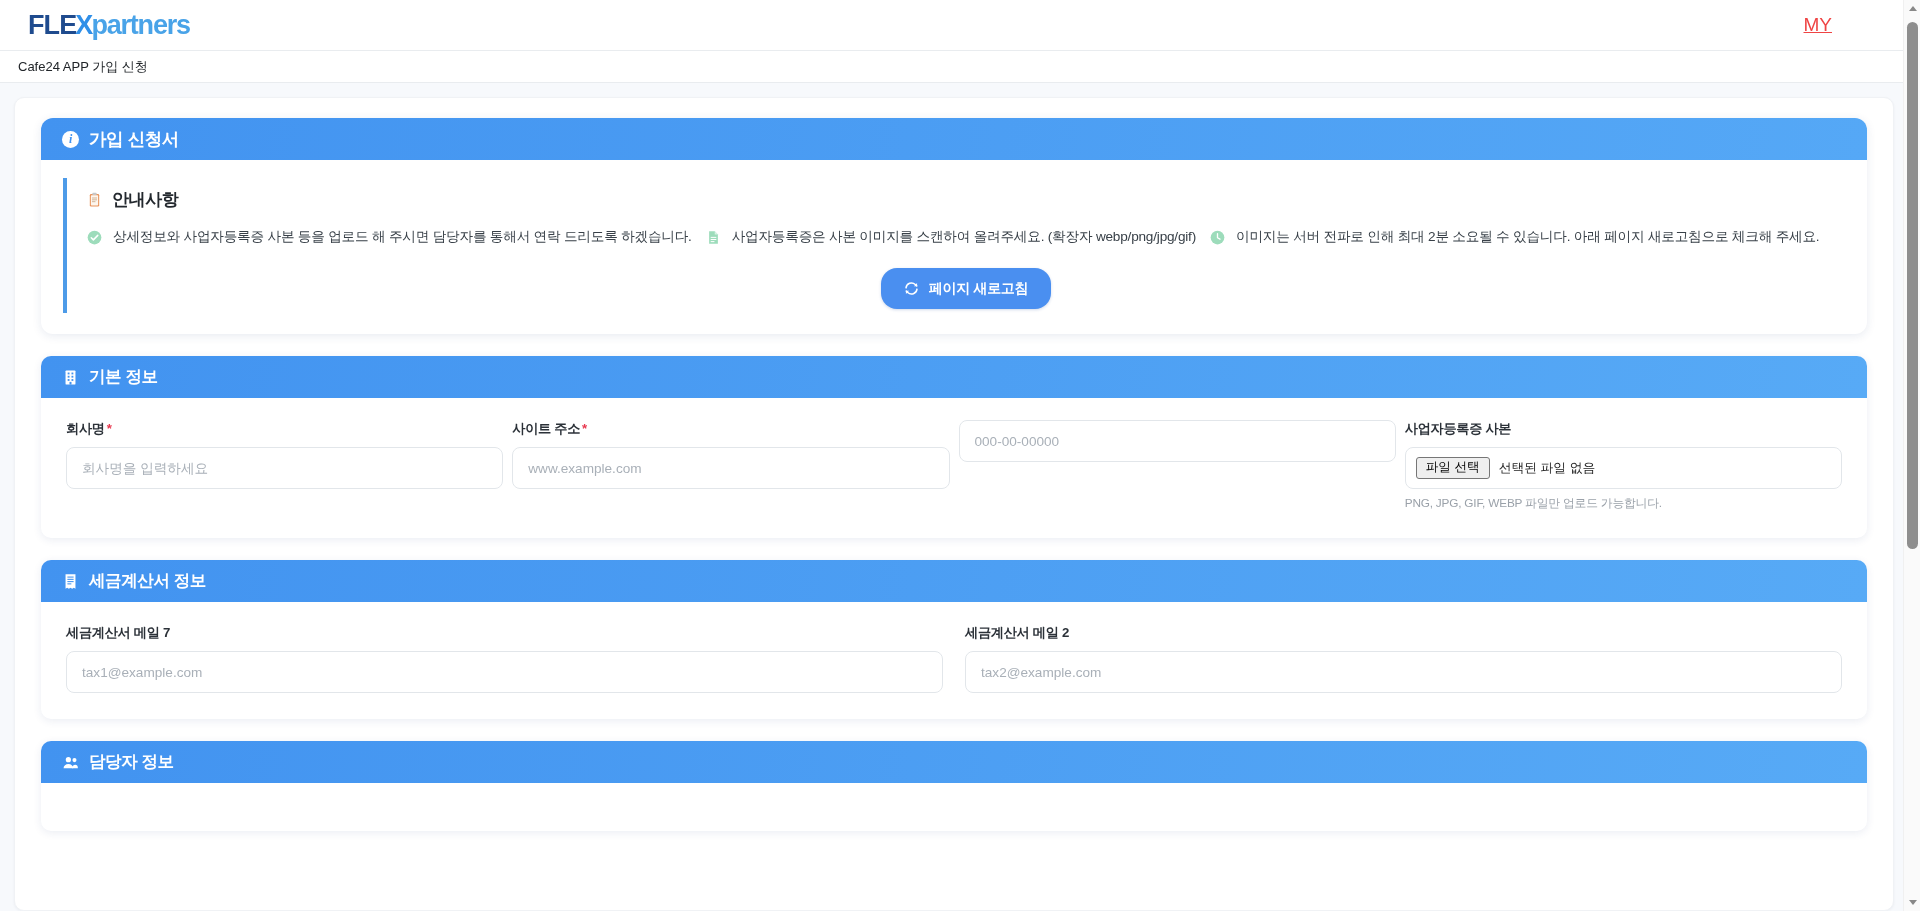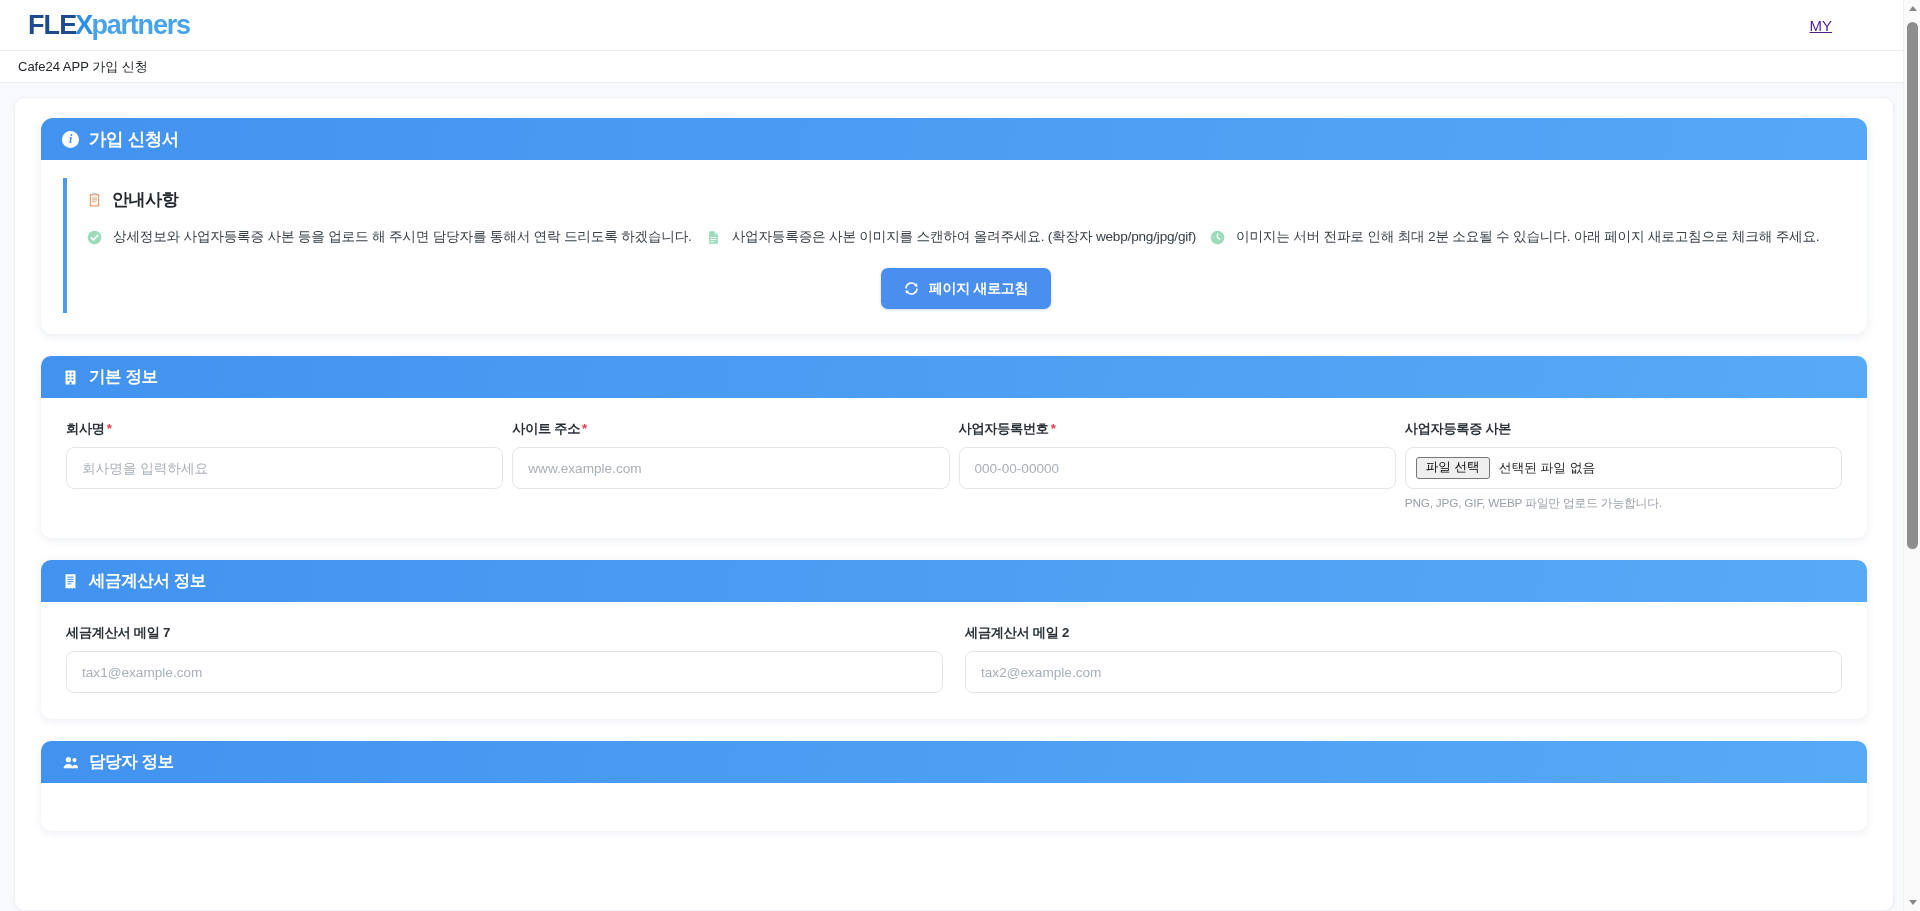--- a/index.html
+++ b/index.html
@@ -29,21 +29,21 @@
     align-items: baseline;
     font-size: 27px;
     font-weight: bold;
     letter-spacing: -0.9px;
     line-height: 1;
     user-select: none;
   }
   .logo .flex-a { color: #1f4b8e; font-weight: 800; }
   .logo .logo-x { color: #2f8fe8; font-weight: 800; margin: 0 -1px; }
   .logo .partners { color: #49a3e8; font-weight: 700; letter-spacing: -1.2px; }
-  .nav-right { font-size: 15px; color: #4c1d95; padding-right: 58px; text-decoration: underline; }
+  .nav-right { font-size: 19px; color: #ef4444; padding-right: 58px; text-decoration: underline; }
 
   
   .crumbbar {
     height: 32px;
     background: #ffffff;
     border-bottom: 1px solid #e9ecef;
     display: flex;
     align-items: center;
     padding-left: 18px;
   }
@@ -123,21 +123,21 @@
     color: #384048;
     letter-spacing: -0.2px;
   }
   .nic { width: 15px; height: 15px; flex: 0 0 auto; display:block; }
 
   .refresh-wrap { display: flex; justify-content: center; margin-top: 22px; }
   .refresh-btn {
     background: #4a8ff0;
     color: #fff;
     border: none;
-    border-radius: 7px;
+    border-radius: 16px;
     height: 41px;
     padding: 0 23px;
     font-size: 14px;
     font-weight: bold;
     letter-spacing: -0.3px;
     display: inline-flex;
     align-items: center;
     gap: 10px;
     cursor: pointer;
     font-family: inherit;
@@ -350,23 +350,20 @@
           </div>
 
           <div>
             <label class="field-label">
               <span>사이트 주소</span><span class="req">*</span>
             </label>
             <input class="txt" type="text" placeholder="www.example.com" style="">
           </div>
 
           <div>
-            <label class="field-label">
-              <span>사업자등록번호</span><span class="req">*</span>
-            </label>
             <input class="txt" type="text" placeholder="000-00-00000" style="">
           </div>
 
           <div>
             <label class="field-label">
               <span>사업자등록증 사본</span>
             </label>
             <div class="filebox">
               <span class="file-btn">파일 선택</span>
               <span class="file-none">선택된 파일 없음</span>

